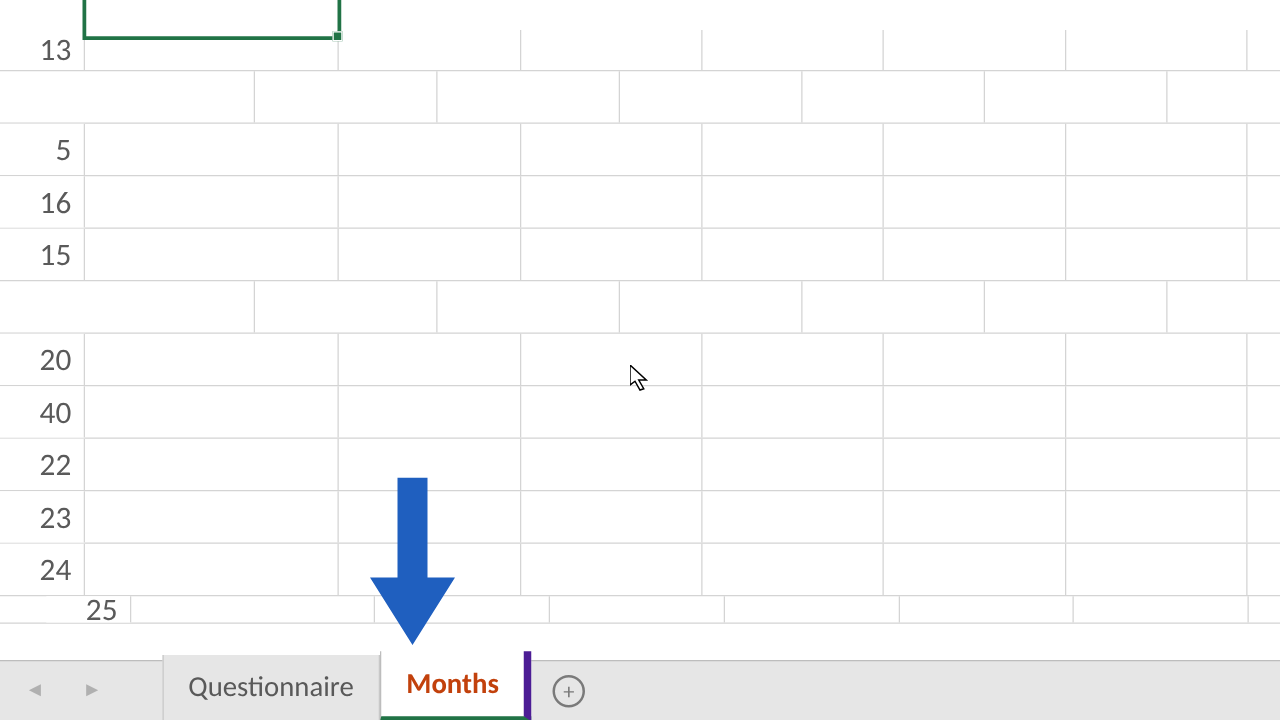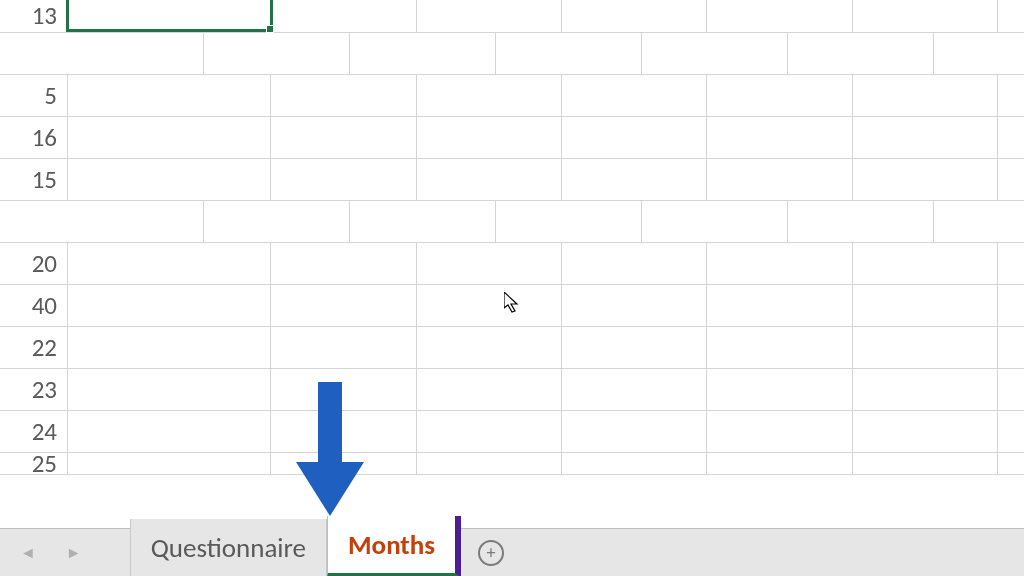--- a/index.html
+++ b/index.html
@@ -17,22 +17,22 @@
       top: 0;
       width: 1024px;
       height: 528px;
       overflow: hidden;
     }
     .row {
       display: flex;
       height: 42px;
       border-bottom: 1px solid #d4d4d4;
     }
-    .row.top-clip { height: 33px; }
-    .row.bottom-clip { height: 22px; }
+    .row.top-clip { height: 33px; margin-top: 24px; }
+    .row.bottom-clip { height: 22px; padding-left: 37px; }
     .row-header {
       width: 68px;
       min-width: 68px;
       background: #ffffff;
       border-right: 1px solid #d4d4d4;
       display: flex;
       align-items: center;
       justify-content: flex-end;
       padding-right: 10px;
       color: #5a5a5a;
@@ -84,21 +84,21 @@
       font-size: 16px;
       cursor: default;
     }
     .tabs {
       display: flex;
       align-items: flex-end;
       margin-left: 28px;
     }
     .tab {
       padding: 12px 20px 12px 20px;
-      font-size: 27px;
+      font-size: 23px;
       color: #595959;
       background: #e6e6e6;
       border-right: 1px solid #c8c8c8;
       cursor: pointer;
       position: relative;
     }
     .tab:first-child { border-left: 1px solid #c8c8c8; }
     .tab.active {
       background: #ffffff;
       color: #c2410c;

